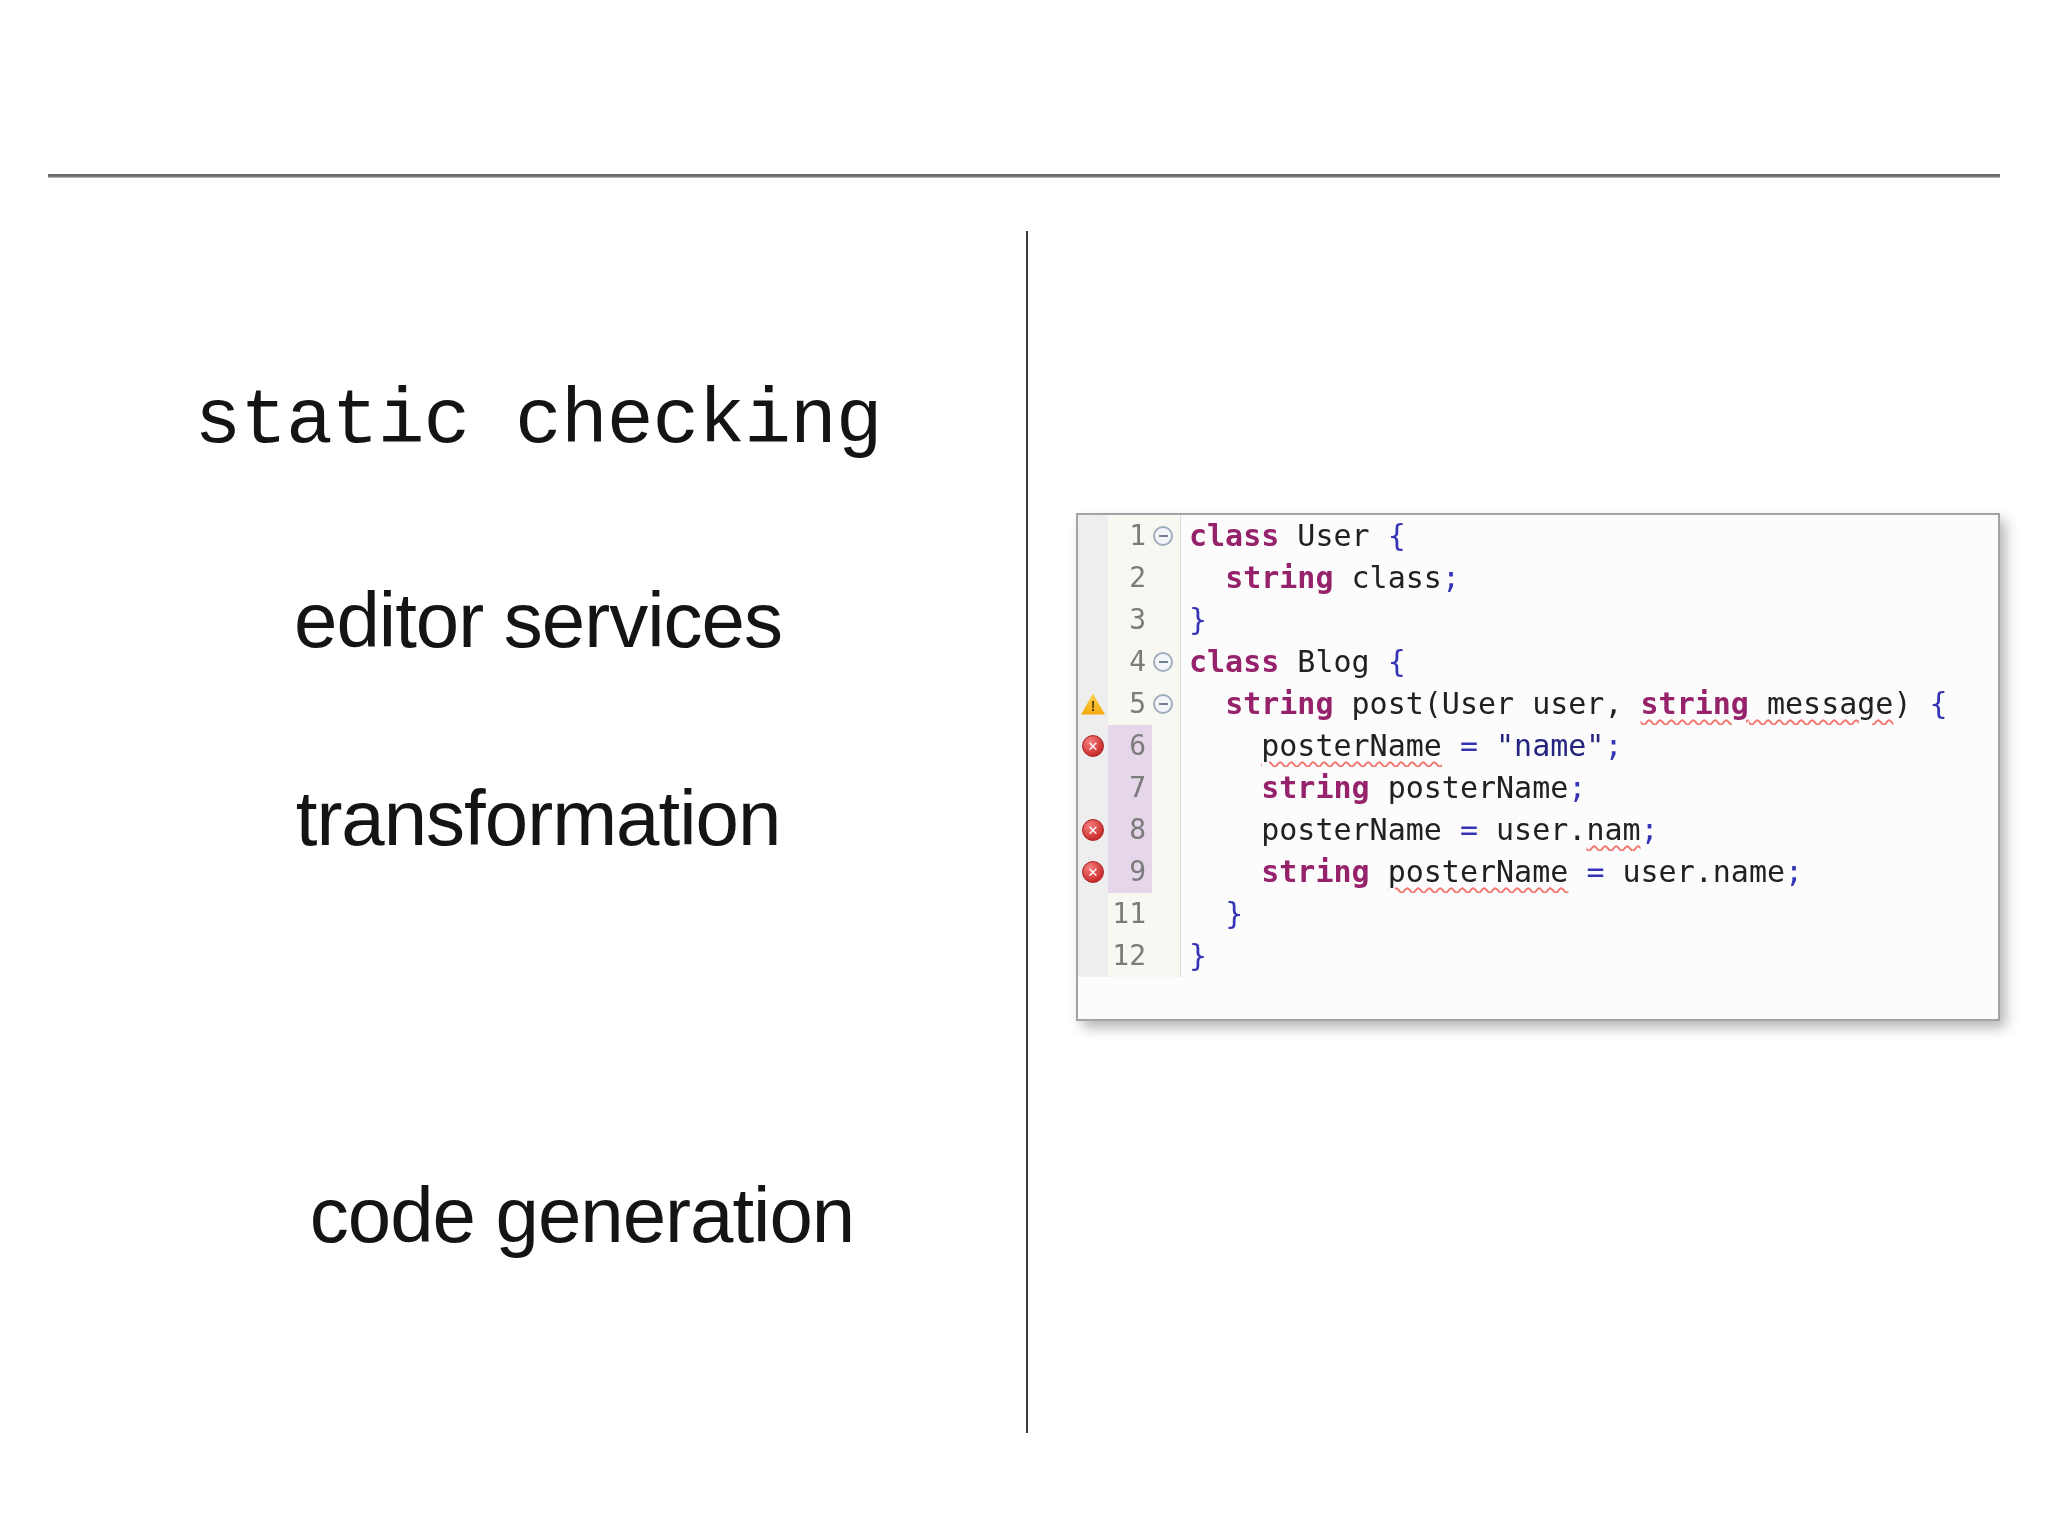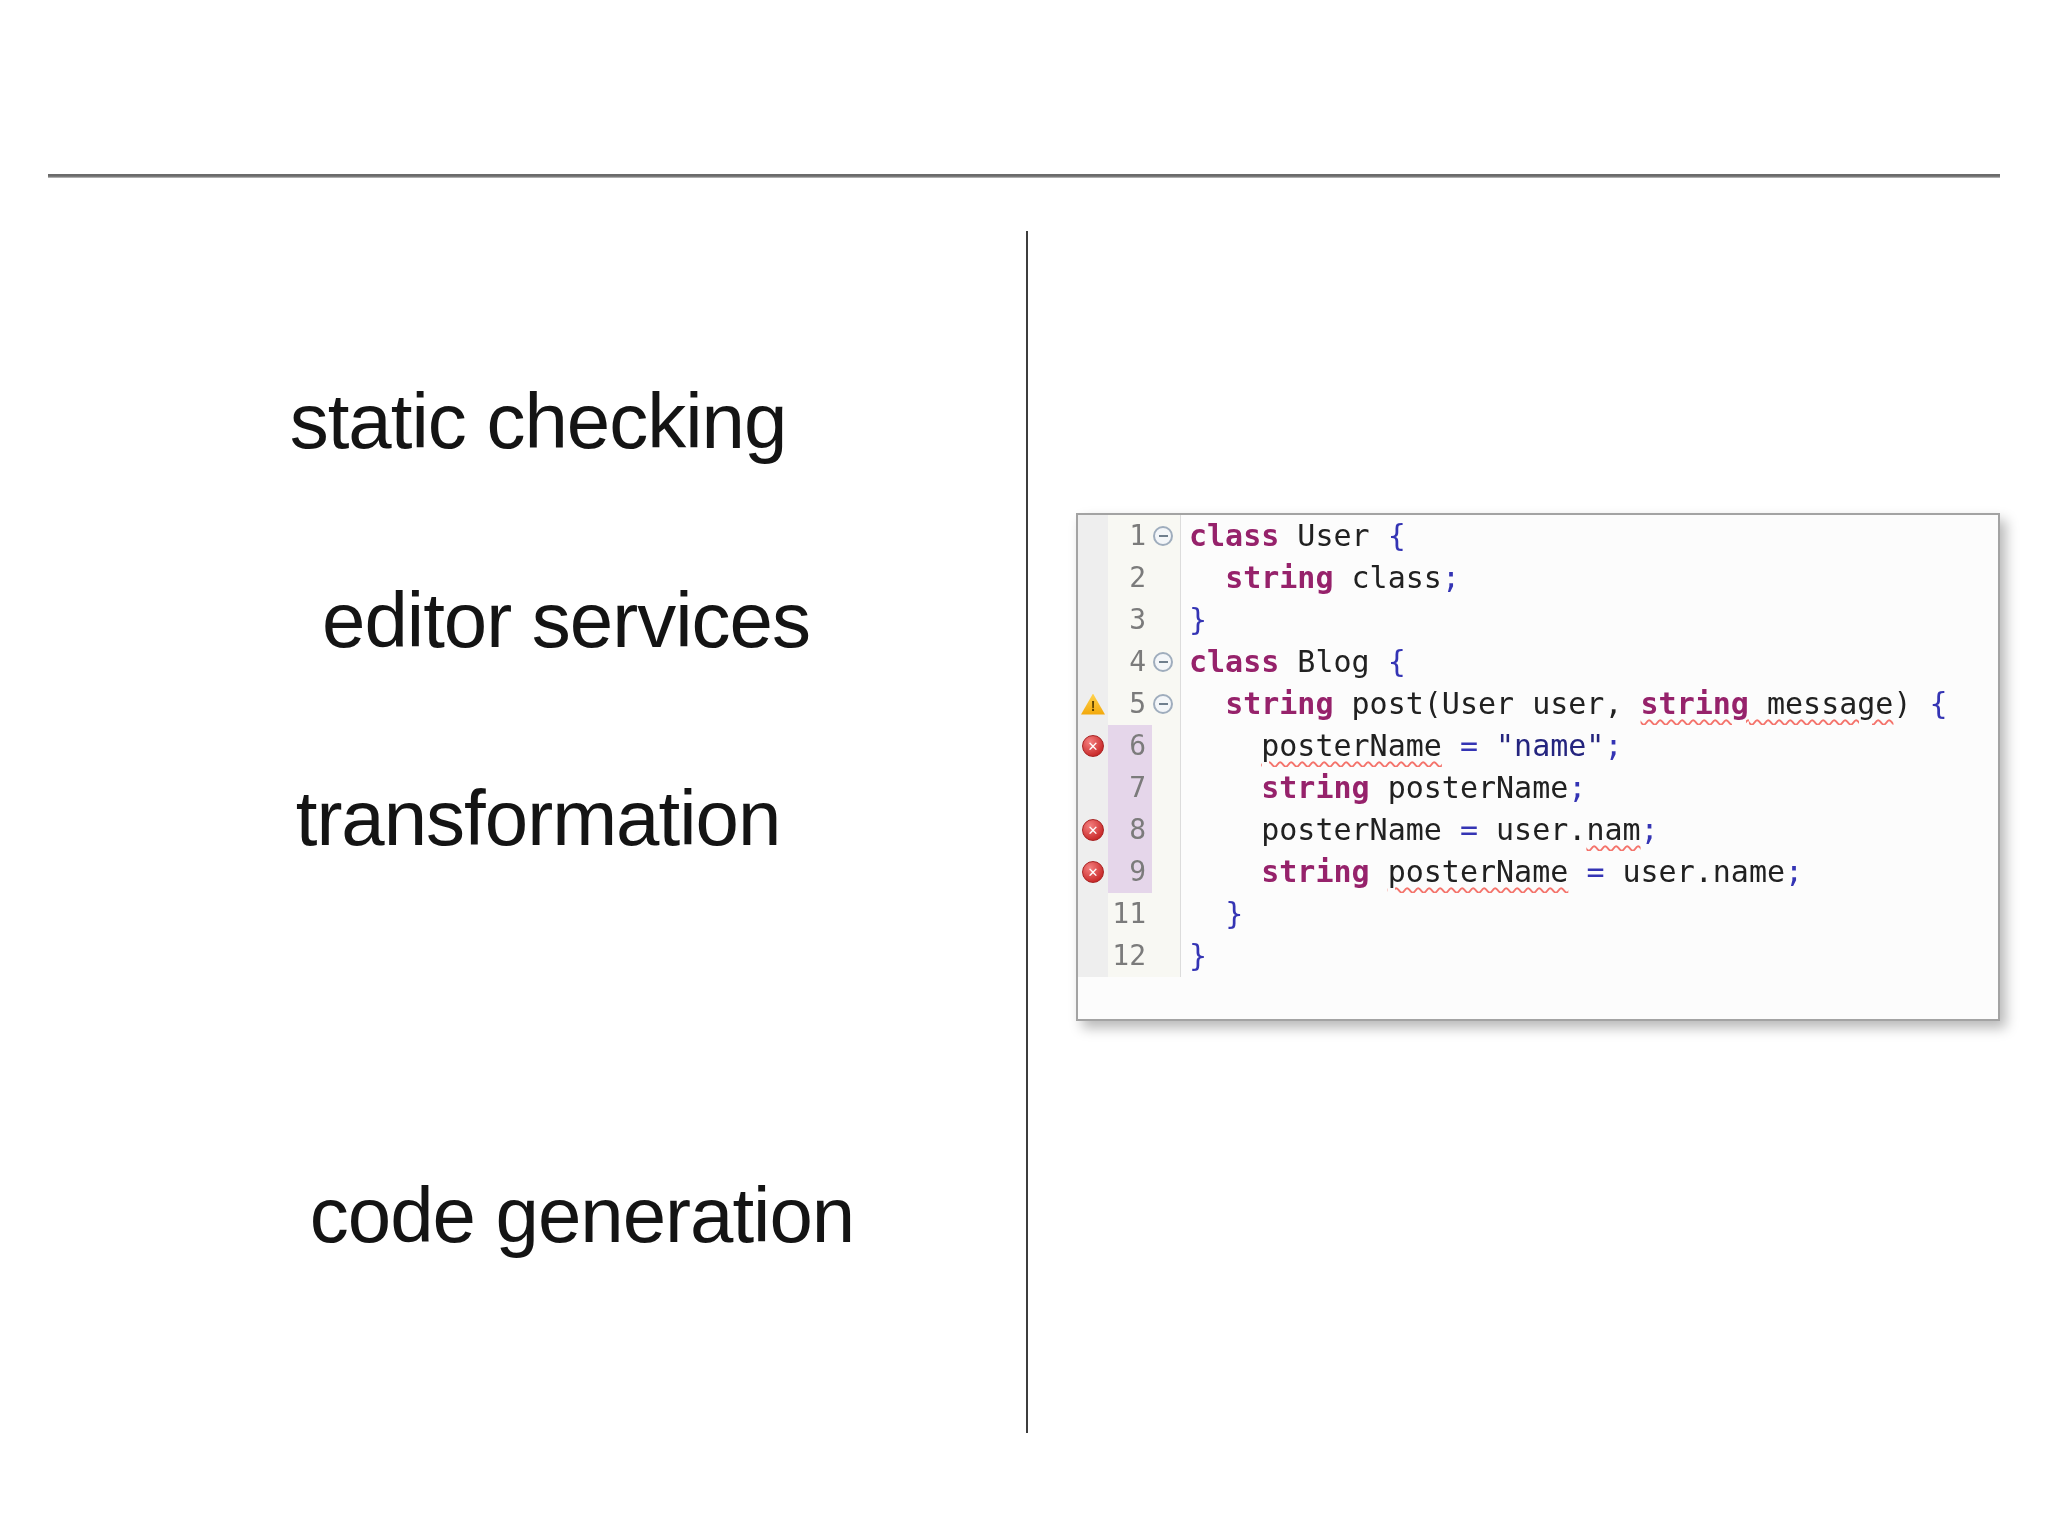--- a/index.html
+++ b/index.html
@@ -72,22 +72,22 @@
             font-family:"DejaVu Sans",sans-serif;}
 </style>
 </head>
 <body style="--c-kw: #96226b; --c-plain: #212121; --c-punct: #3434b4; --c-str: #24247e; --c-sq: #f4736b; --c-num: #7b7b7b; --c-changed: #e5d6ea; --c-gutter: #f8f8f3; --c-margin: #eeeeee; --c-edbg: #fcfcfc; --c-border: #a3a3a3; --c-title: #0a0a0a; --c-rule: #6b6b6b; --c-vdiv: #3d3d3d; --c-text: #141414;">
 
 <div class="slide">
 
   <div class="hr"></div>
 
   <div class="features">
-    <div class="feature" style="top: 382px;">static checking</div>
-    <div class="feature" style="top: 581px; padding-left: 28px;">editor services</div>
+    <div class="feature" style="top: 382px; font-family: Liberation Mono, monospace;">static checking</div>
+    <div class="feature" style="top: 581px;">editor services</div>
     <div class="feature" style="top: 779px;">transformation</div>
     <div class="feature" style="top: 1176px; padding-left: 44px;">code generation</div>
   </div>
 
   <div class="vdiv"></div>
 
   <div class="editor" id="editor">
       <div class="row">
         <span class="margin"></span>
         <span class="num">1</span>

